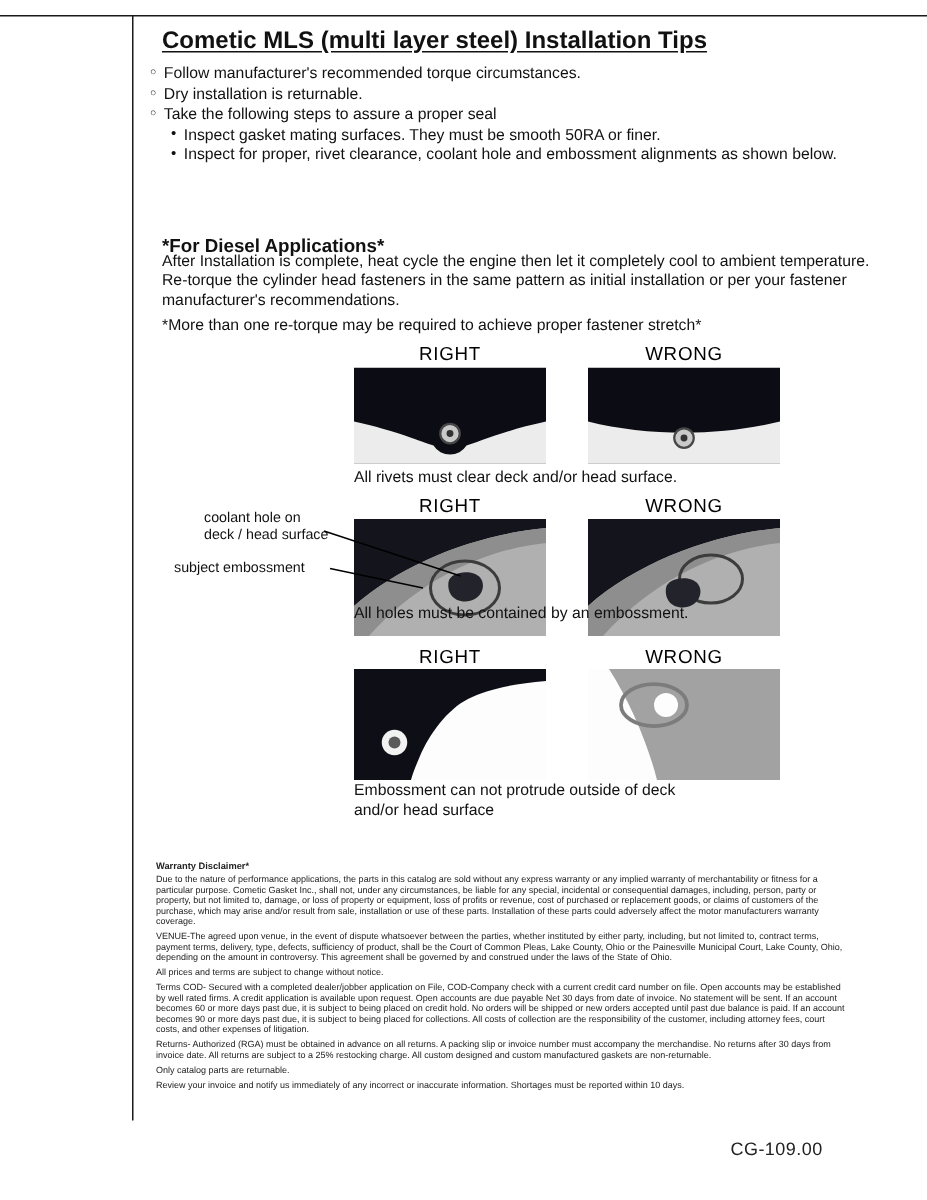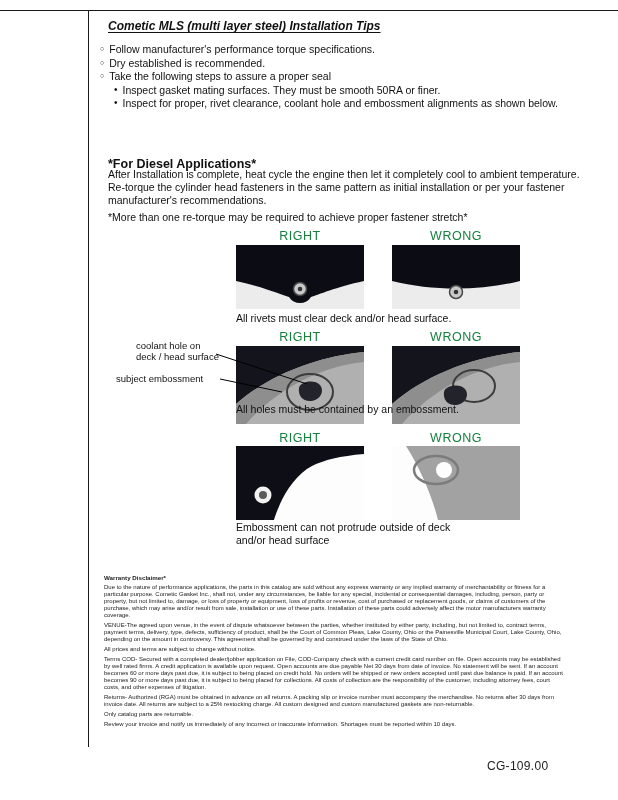--- a/index.html
+++ b/index.html
@@ -3,37 +3,37 @@
 <meta charset="utf-8">
 <style>
   * { margin:0; padding:0; box-sizing:border-box; }
   html,body { background:#ffffff; }
   body { font-family:"Liberation Sans", sans-serif; color:#111; }
   .page { position:relative; width:618px; height:800px; background:#fff; overflow:hidden; }
 
   .rule-top { position:absolute; left:0; top:10px; width:618px; height:1px; background:#1a1a1a; }
   .rule-left { position:absolute; left:88px; top:10px; width:1px; height:737px; background:#1a1a1a; }
 
-  .title { position:absolute; left:108px; top:19px; font-size:12px; font-weight:bold;
-           text-decoration:underline; text-underline-offset:2px; white-space:nowrap;font-style:italic; }
+  .title { position:absolute; left:108px; top:19px; font-size:16px; font-weight:bold;
+           text-decoration:underline; text-underline-offset:2px; white-space:nowrap; }
 
   .tips { position:absolute; left:100px; top:43px; width:490px; font-size:10.5px; }
   .tip { display:flex; gap:5px; margin-bottom:1.5px; line-height:12px; }
   .tip .m1 { font-size:7px; line-height:12px; }
   .tip.sub { margin-left:14px; }
   .tip .m2 { font-size:10px; line-height:11px; }
 
   .diesel-heading { position:absolute; left:108px; top:117px; font-size:12.5px; font-weight:bold;margin-top:40px; }
   .para { position:absolute; left:108px; width:474px; font-size:10.5px; line-height:13px; }
   .para1 { top:136px; }
   .para2 { top:168px; }
   .note  { top:211px; }
 
   .hdr-row { position:absolute; left:236px; width:284px; display:flex; justify-content:space-between;
-             font-size:12.5px; letter-spacing:0.5px; color:#15803d;align-items:flex-end; }
+             font-size:12.5px; letter-spacing:0.5px; color:#000000;align-items:flex-end; }
   .hdr-row span { width:128px; text-align:center; }
   .img-row { position:absolute; left:236px; width:284px; display:flex; justify-content:space-between; }
   .caption { position:absolute; left:236px; font-size:10.5px; line-height:12.5px; }
   .preline { white-space:pre-line; }
 
   .hdr1 { top:229px; } .imgs1 { top:245px; } .cap1 { top:312px; }
   .hdr2 { top:330px; } .imgs2 { top:346px; } .cap2 { top:403px; }
   .hdr3 { top:431px; } .imgs3 { top:446px; } .cap3 { top:521px; width:280px; }
 
   .callout { position:absolute; font-size:9.5px; line-height:10.5px; color:#111; }
@@ -55,25 +55,25 @@
 <div class="page">
 
   <div class="rule-top"></div>
   <div class="rule-left"></div>
 
   <div class="title">Cometic MLS (multi layer steel) Installation Tips</div>
 
   <div class="tips">
     <div class="tip">
       <span class="m1">○</span>
-      <span>Follow manufacturer's performance torque specifications.</span>
+      <span>Follow manufacturer's recommended torque circumstances.</span>
     </div>
     <div class="tip">
       <span class="m1">○</span>
-      <span>Dry established is recommended.</span>
+      <span>Dry installation is returnable.</span>
     </div>
     <div class="tip">
       <span class="m1">○</span>
       <span>Take the following steps to assure a proper seal</span>
     </div>
     <div class="tip sub">
       <span class="m2">•</span>
       <span>Inspect gasket mating surfaces.  They must be smooth 50RA or finer.</span>
     </div>
     <div class="tip sub">

